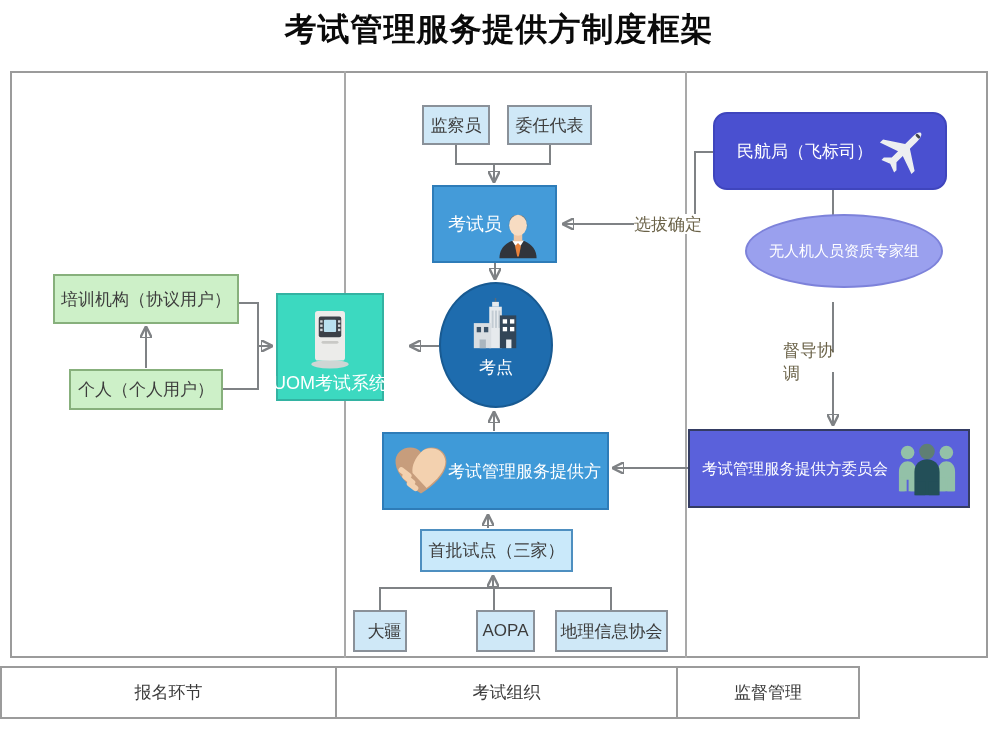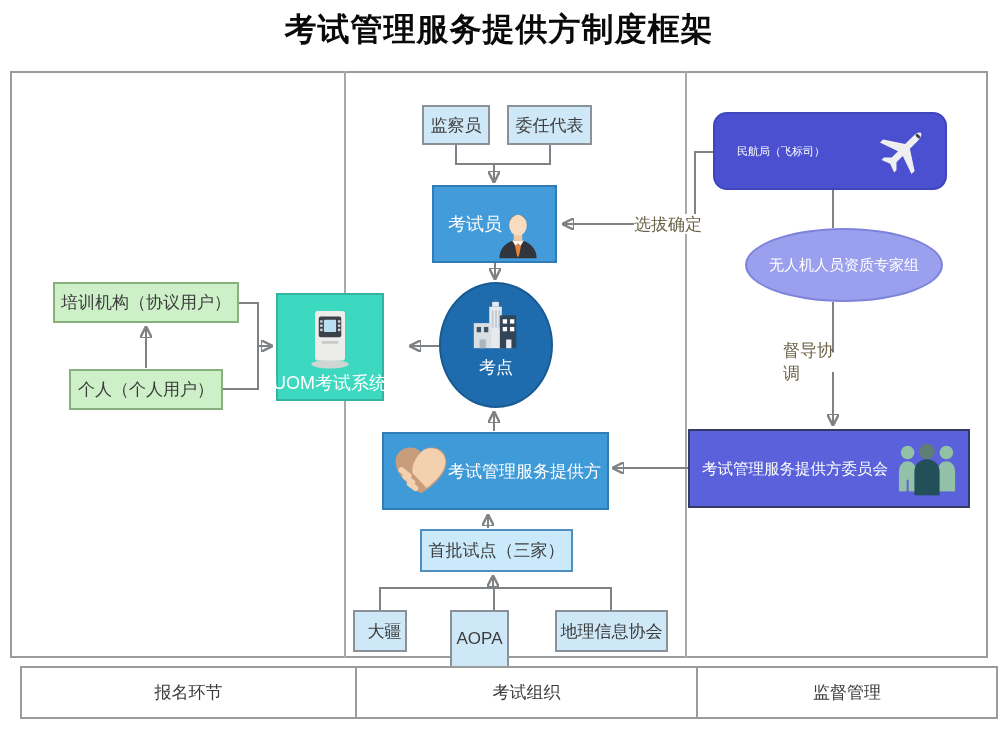--- a/index.html
+++ b/index.html
@@ -8,21 +8,21 @@
 
   
   .title{position:absolute;left:0;top:8px;width:100%;text-align:center;
          font-size:32px;font-weight:700;color:#0a0a0a;letter-spacing:1px;}
 
   
   .frame-main{position:absolute;left:10px;top:71px;width:978px;height:587px;
               border:2px solid #9b9b9b;box-sizing:border-box;}
   .vdiv{position:absolute;top:71px;width:2px;height:587px;background:#a9a9a9;}
   .vdiv.d1{left:344px;} .vdiv.d2{left:685px;}
-  .frame-bottom{position:absolute;left:20px;top:666px;width:978px;height:53px;
+  .frame-bottom{position:absolute;left:0;top:666px;width:860px;height:53px;
                 border:2px solid #9b9b9b;box-sizing:border-box;display:flex;}
   .lane-cell{display:flex;align-items:center;justify-content:center;
              font-size:17px;color:#3a3a3a;box-sizing:border-box;}
   .lane-cell.c1{width:335px;border-right:2px solid #9b9b9b;}
   .lane-cell.c2{width:341px;border-right:2px solid #9b9b9b;}
   .lane-cell.c3{flex:1;}
 
   
   svg.connectors{position:absolute;left:0;top:0;width:998px;height:730px;pointer-events:none;}
   svg.connectors path{stroke:#7f8285;stroke-width:2;fill:none;}
@@ -32,21 +32,21 @@
               display:flex;align-items:center;justify-content:center;}
   .lbl-selection{left:634px;top:214px;width:68px;height:20px;}
   .lbl-supervision{left:783px;top:352px;width:64px;height:20px;}
 
   
   .node{position:absolute;box-sizing:border-box;display:flex;align-items:center;
         justify-content:center;text-align:center;font-size:17px;white-space:nowrap;}
   .green{background:#cdf0c8;border:2px solid #87b07c;color:#3c3c3c;}
   .lightblue{background:#cfe8f7;border:2px solid #8a9199;color:#3c3c3c;justify-content:center;}
 
-  .n-training{left:53px;top:282px;width:186px;height:41px;}
+  .n-training{left:53px;top:274px;width:186px;height:50px;}
   .n-individual{left:69px;top:369px;width:154px;height:41px;}
 
   .n-uom{left:276px;top:293px;width:108px;height:108px;background:#3cd9c0;
          border:2px solid #33b3a2;color:#fff;flex-direction:column;font-size:18px;
          justify-content:flex-start;padding-top:14px;}
   .n-uom .lbl{margin-top:2px;}
 
   .n-supervisor{left:422px;top:105px;width:68px;height:40px;}
   .n-delegate{left:507px;top:105px;width:85px;height:40px;}
 
@@ -61,29 +61,29 @@
   .n-examsite .lbl{margin-top:2px;}
 
   .n-provider{left:382px;top:432px;width:227px;height:78px;background:#3f9ad8;
               border:2px solid #2e7cb8;color:#fff;font-size:17px;}
   .n-provider .lbl{position:absolute;left:64px;right:22px;top:50%;transform:translateY(-50%);}
   .n-provider svg{position:absolute;left:6px;top:6px;}
 
   .n-pilot{left:420px;top:529px;width:153px;height:43px;background:#cae9fa;
            border:2px solid #4e8fc0;color:#3c3c3c;}
   .n-dji{left:353px;top:610px;width:54px;height:42px;padding-left:9px;}
-  .n-aopa{left:450px;top:610px;width:59px;height:58px;}
+  .n-aopa{left:476px;top:610px;width:59px;height:42px;}
   .n-gis{left:555px;top:610px;width:113px;height:42px;}
 
   .n-caac{left:713px;top:112px;width:234px;height:78px;background:#4a50d0;
-          border:2px solid #3f45bd;border-radius:14px;color:#fff;font-size:11px;}
+          border:2px solid #3f45bd;border-radius:14px;color:#fff;font-size:17px;}
   .n-caac .lbl{position:absolute;left:22px;top:50%;transform:translateY(-50%);}
   .n-caac svg{position:absolute;right:14px;top:9px;}
 
-  .n-expert{left:745px;top:228px;width:198px;height:74px;border-radius:50%;
+  .n-expert{left:745px;top:214px;width:198px;height:74px;border-radius:50%;
             background:#9aa0ee;border:2px solid #7d82da;color:#fff;font-size:15px;}
 
   .n-committee{left:688px;top:429px;width:282px;height:79px;background:#5a61db;
                border:2px solid #343c63;color:#fff;font-size:15.5px;}
   .n-committee .lbl{position:absolute;left:12px;top:50%;transform:translateY(-50%);}
   .n-committee svg{position:absolute;right:10px;top:9px;}
 </style>
 </head>
 <body>
 

